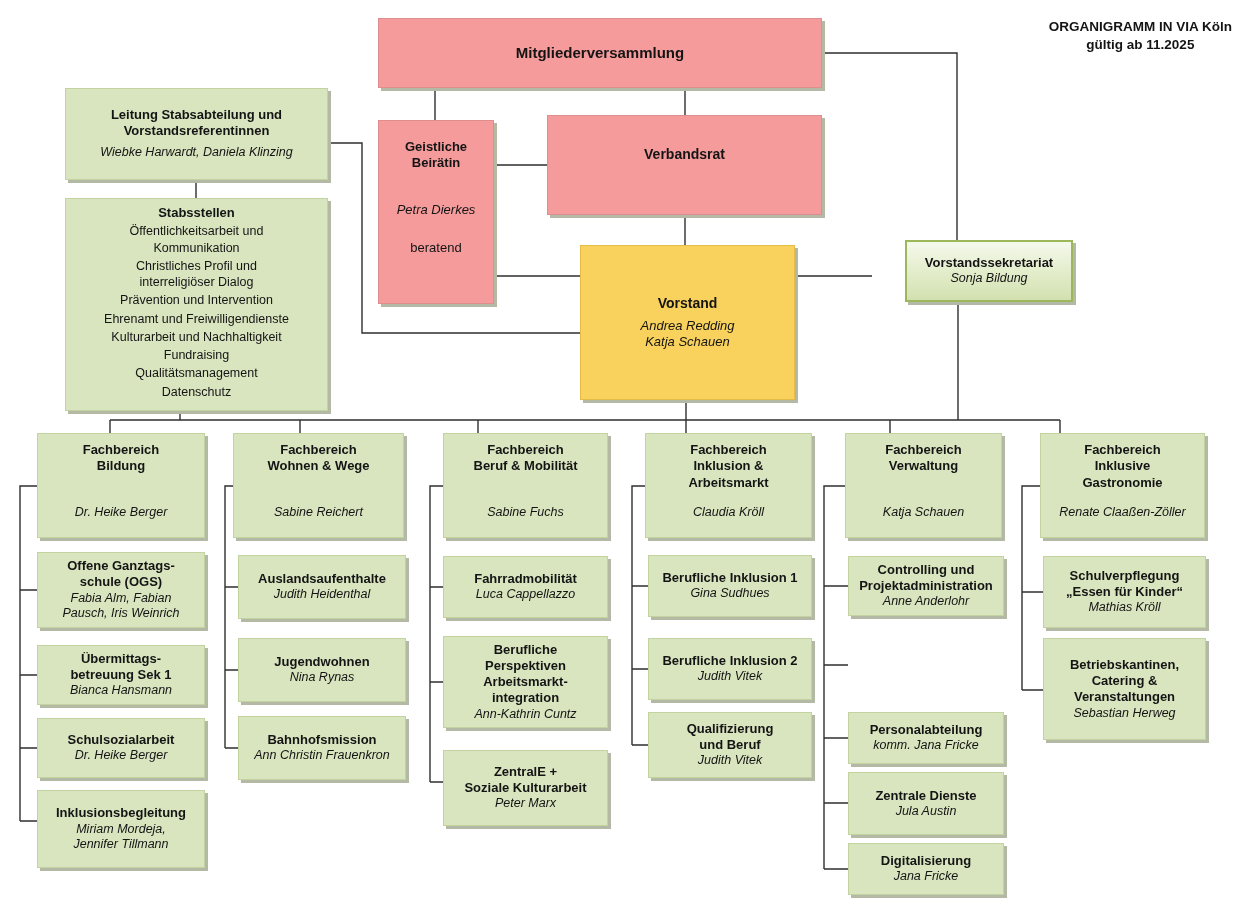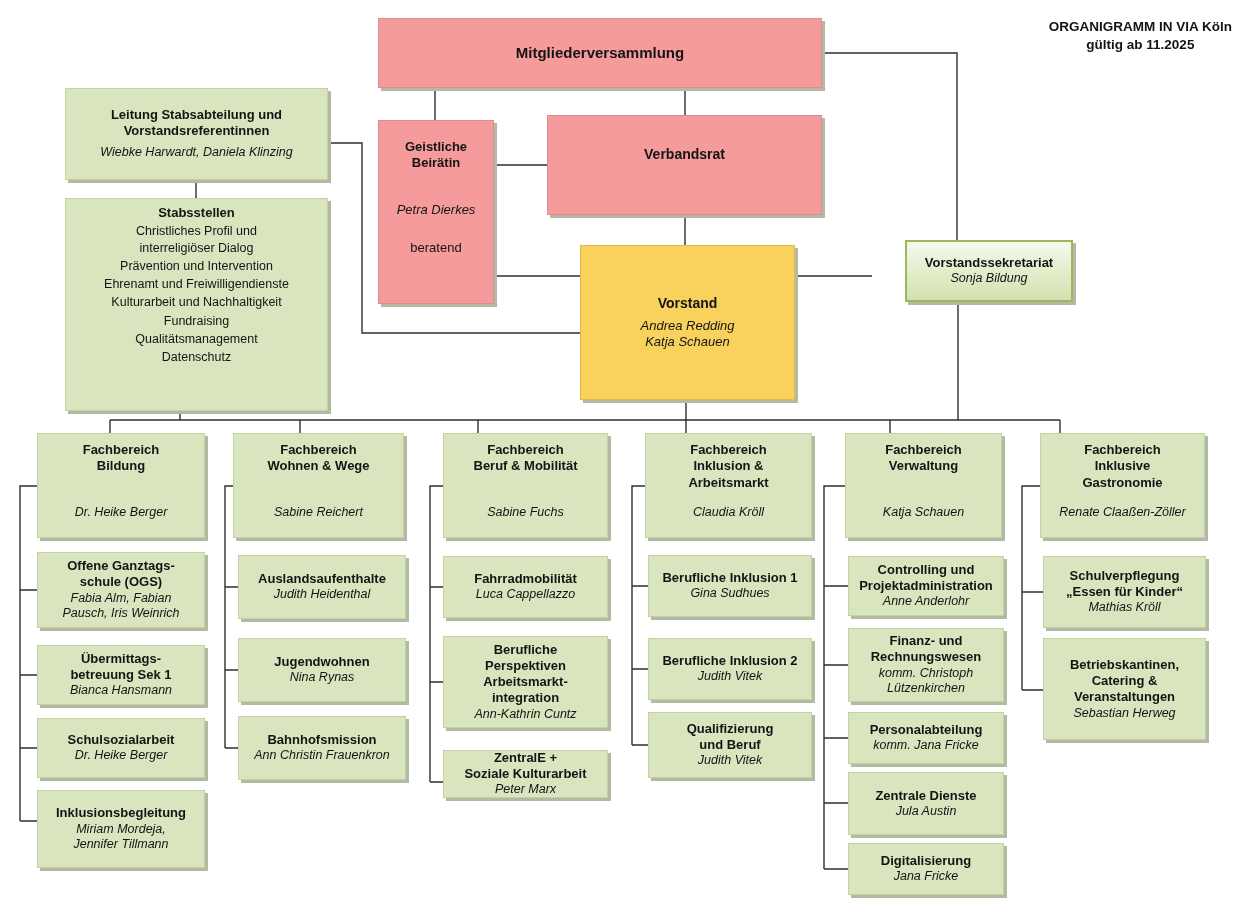--- a/index.html
+++ b/index.html
@@ -82,20 +82,22 @@
     <div class="note" style="margin-top:22px;">beratend</div>
   </div>
 
   <div class="box pink shadow" style="left:547px;top:115px;width:275px;height:100px;">
     <div class="title mid" style="margin-top:30px;">Verbandsrat</div>
   </div>
 
   <div class="box green shadow" style="left:65px;top:198px;width:263px;height:213px;">
     <div class="title" style="margin-top:6px;">Stabsstellen</div>
     <div class="items">
+      <div class="item">Öffentlichkeitsarbeit und
+Kommunikation</div>
       <div class="item">Christliches Profil und
 interreligiöser Dialog</div>
       <div class="item">Prävention und Intervention</div>
       <div class="item">Ehrenamt und Freiwilligendienste</div>
       <div class="item">Kulturarbeit und Nachhaltigkeit</div>
       <div class="item">Fundraising</div>
       <div class="item">Qualitätsmanagement</div>
       <div class="item">Datenschutz</div>
     </div>
   </div>
@@ -182,21 +184,21 @@
     <div class="title">Fahrradmobilität</div>
     <div class="person">Luca Cappellazzo</div>
   </div>
   <div class="box green shadow unit" style="left:443px;top:636px;width:165px;height:92px;">
     <div class="title">Berufliche
 Perspektiven
 Arbeitsmarkt-
 integration</div>
     <div class="person">Ann-Kathrin Cuntz</div>
   </div>
-  <div class="box green shadow unit" style="left:443px;top:750px;width:165px;height:48px;">
+  <div class="box green shadow unit" style="left:443px;top:750px;width:165px;height:76px;">
     <div class="title">ZentralE +
 Soziale Kulturarbeit</div>
     <div class="person">Peter Marx</div>
   </div>
 
   <div class="box green shadow unit" style="left:648px;top:555px;width:164px;height:62px;">
     <div class="title">Berufliche Inklusion 1</div>
     <div class="person">Gina Sudhues</div>
   </div>
   <div class="box green shadow unit" style="left:648px;top:638px;width:164px;height:62px;">
@@ -206,26 +208,20 @@
   <div class="box green shadow unit" style="left:648px;top:712px;width:164px;height:66px;">
     <div class="title">Qualifizierung
 und Beruf</div>
     <div class="person">Judith Vitek</div>
   </div>
 
   <div class="box green shadow unit" style="left:848px;top:556px;width:156px;height:60px;">
     <div class="title">Controlling und
 Projektadministration</div>
     <div class="person">Anne Anderlohr</div>
-  </div>
-  <div class="box green shadow unit" style="left:848px;top:628px;width:156px;height:74px;">
-    <div class="title">Finanz- und
-Rechnungswesen</div>
-    <div class="person">komm. Christoph
-Lützenkirchen</div>
   </div>
   <div class="box green shadow unit" style="left:848px;top:712px;width:156px;height:52px;">
     <div class="title">Personalabteilung</div>
     <div class="person">komm. Jana Fricke</div>
   </div>
   <div class="box green shadow unit" style="left:848px;top:772px;width:156px;height:63px;">
     <div class="title">Zentrale Dienste</div>
     <div class="person">Jula Austin</div>
   </div>
   <div class="box green shadow unit" style="left:848px;top:843px;width:156px;height:52px;">

